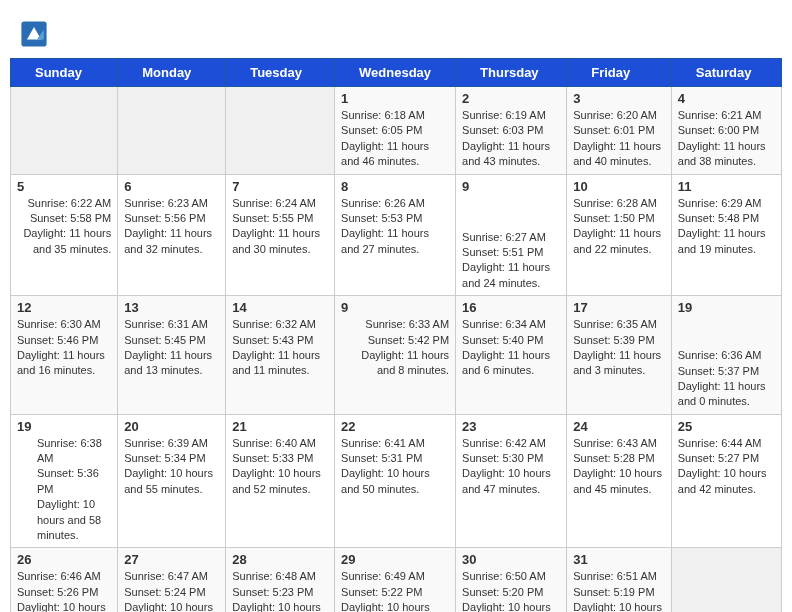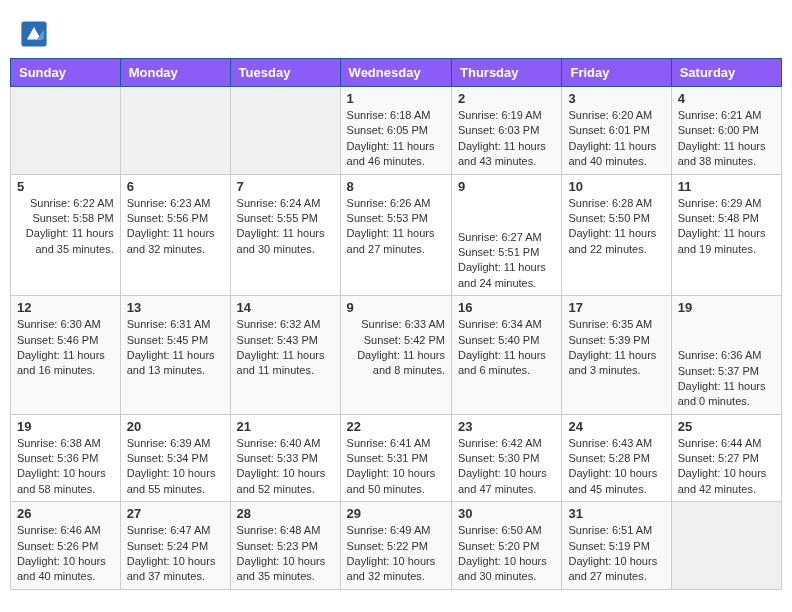--- a/index.html
+++ b/index.html
@@ -46,24 +46,24 @@
     .location {
       font-size: 16px;
       color: #555;
     }
     .calendar {
       width: 100%;
       border-collapse: collapse;
       border: 1px solid #ccc;
     }
     .calendar th {
-      background-color: #8b5cf6;
+      background-color: #1d4ed8;
       color: #fff;
       text-align: left;
-      padding: 6px 8px;
+      padding: 6px 24px;
       font-size: 13px;
       font-weight: bold;
       border: 1px solid #1a5a9a;
     }
     .calendar td {
       vertical-align: top;
       border: 1px solid #ccc;
       padding: 4px 6px;
       width: 113px;
       min-height: 80px;
@@ -182,21 +182,21 @@
         </td>
         <td>
           <span class="day-number">9</span>
           <div class="day-info" style="white-space: pre-line; margin-top: 36px;">Sunrise: 6:27 AM
 Sunset: 5:51 PM
 Daylight: 11 hours and 24 minutes.</div>
         </td>
         <td>
           <span class="day-number">10</span>
           <div class="day-info" style="white-space: pre-line;">Sunrise: 6:28 AM
-Sunset: 5:50 PM
+Sunset: 1:50 PM
 Daylight: 11 hours and 22 minutes.</div>
         </td>
         <td>
           <span class="day-number">11</span>
           <div class="day-info" style="white-space: pre-line;">Sunrise: 6:29 AM
 Sunset: 5:48 PM
 Daylight: 11 hours and 19 minutes.</div>
         </td>
       </tr>
       <tr>
@@ -239,21 +239,21 @@
         <td>
           <span class="day-number">19</span>
           <div class="day-info" style="white-space: pre-line; margin-top: 33px;">Sunrise: 6:36 AM
 Sunset: 5:37 PM
 Daylight: 11 hours and 0 minutes.</div>
         </td>
       </tr>
       <tr>
         <td>
           <span class="day-number">19</span>
-          <div class="day-info" style="white-space: pre-line;">Sunrise: 6:38 AM
+          <div class="day-info" style="white-space: pre-line; margin-left: 20px;">Sunrise: 6:38 AM
 Sunset: 5:36 PM
 Daylight: 10 hours and 58 minutes.</div>
         </td>
         <td>
           <span class="day-number">20</span>
           <div class="day-info" style="white-space: pre-line;">Sunrise: 6:39 AM
 Sunset: 5:34 PM
 Daylight: 10 hours and 55 minutes.</div>
         </td>
         <td>

